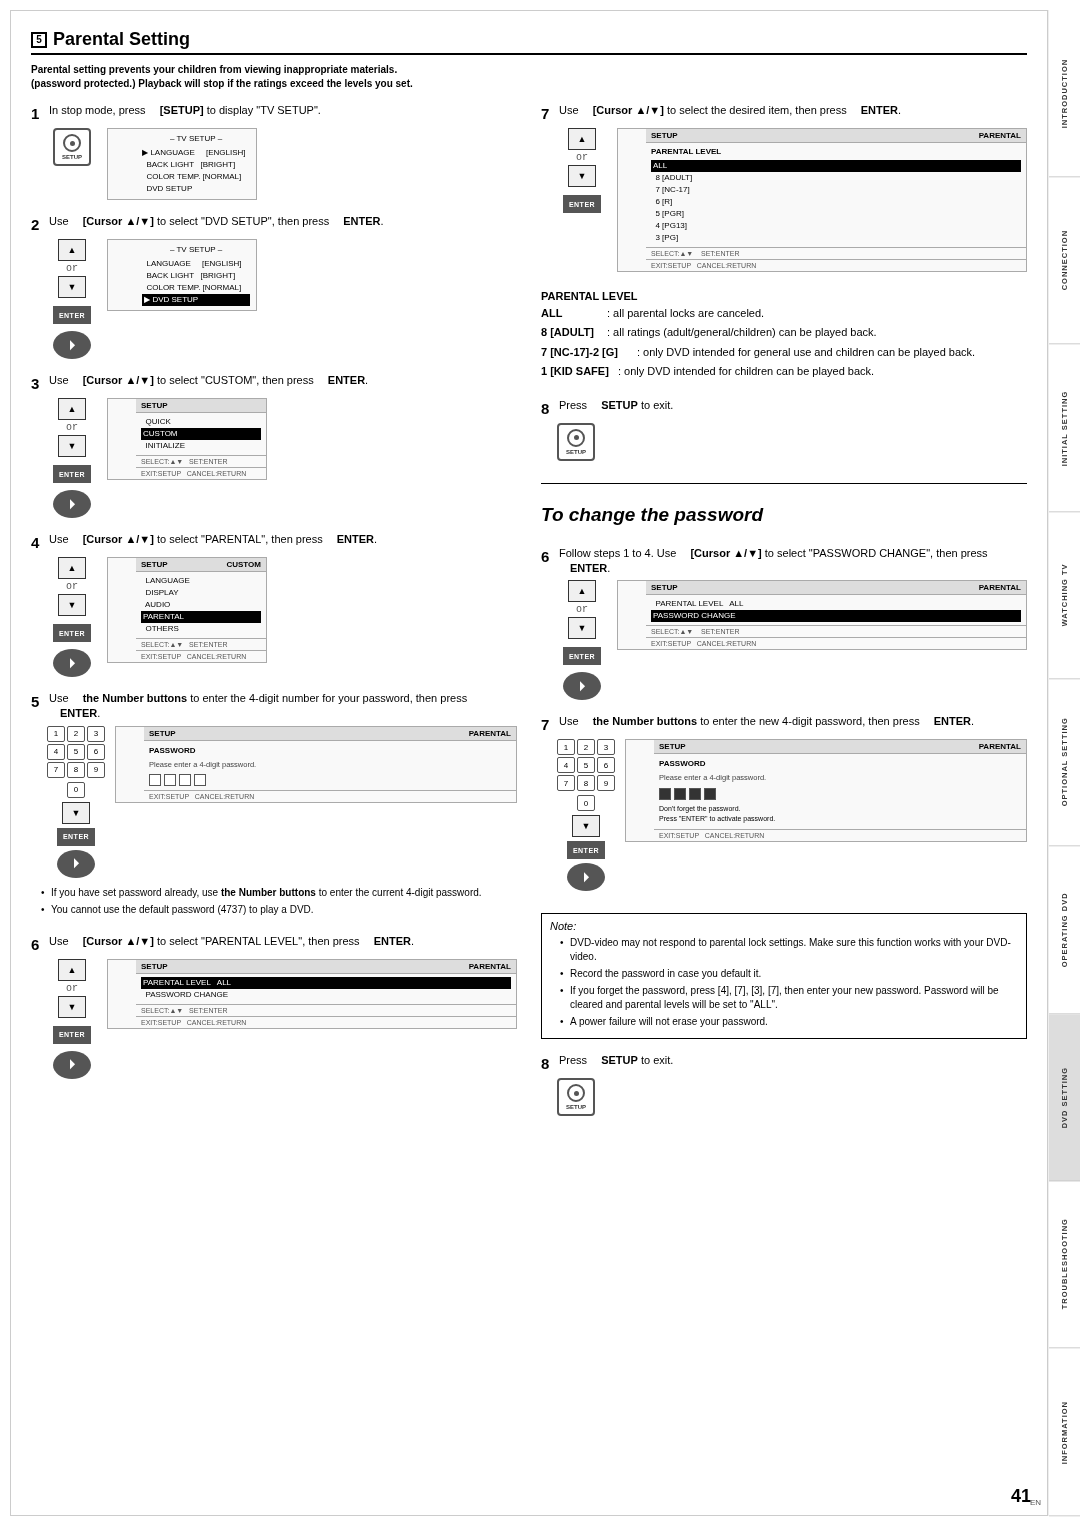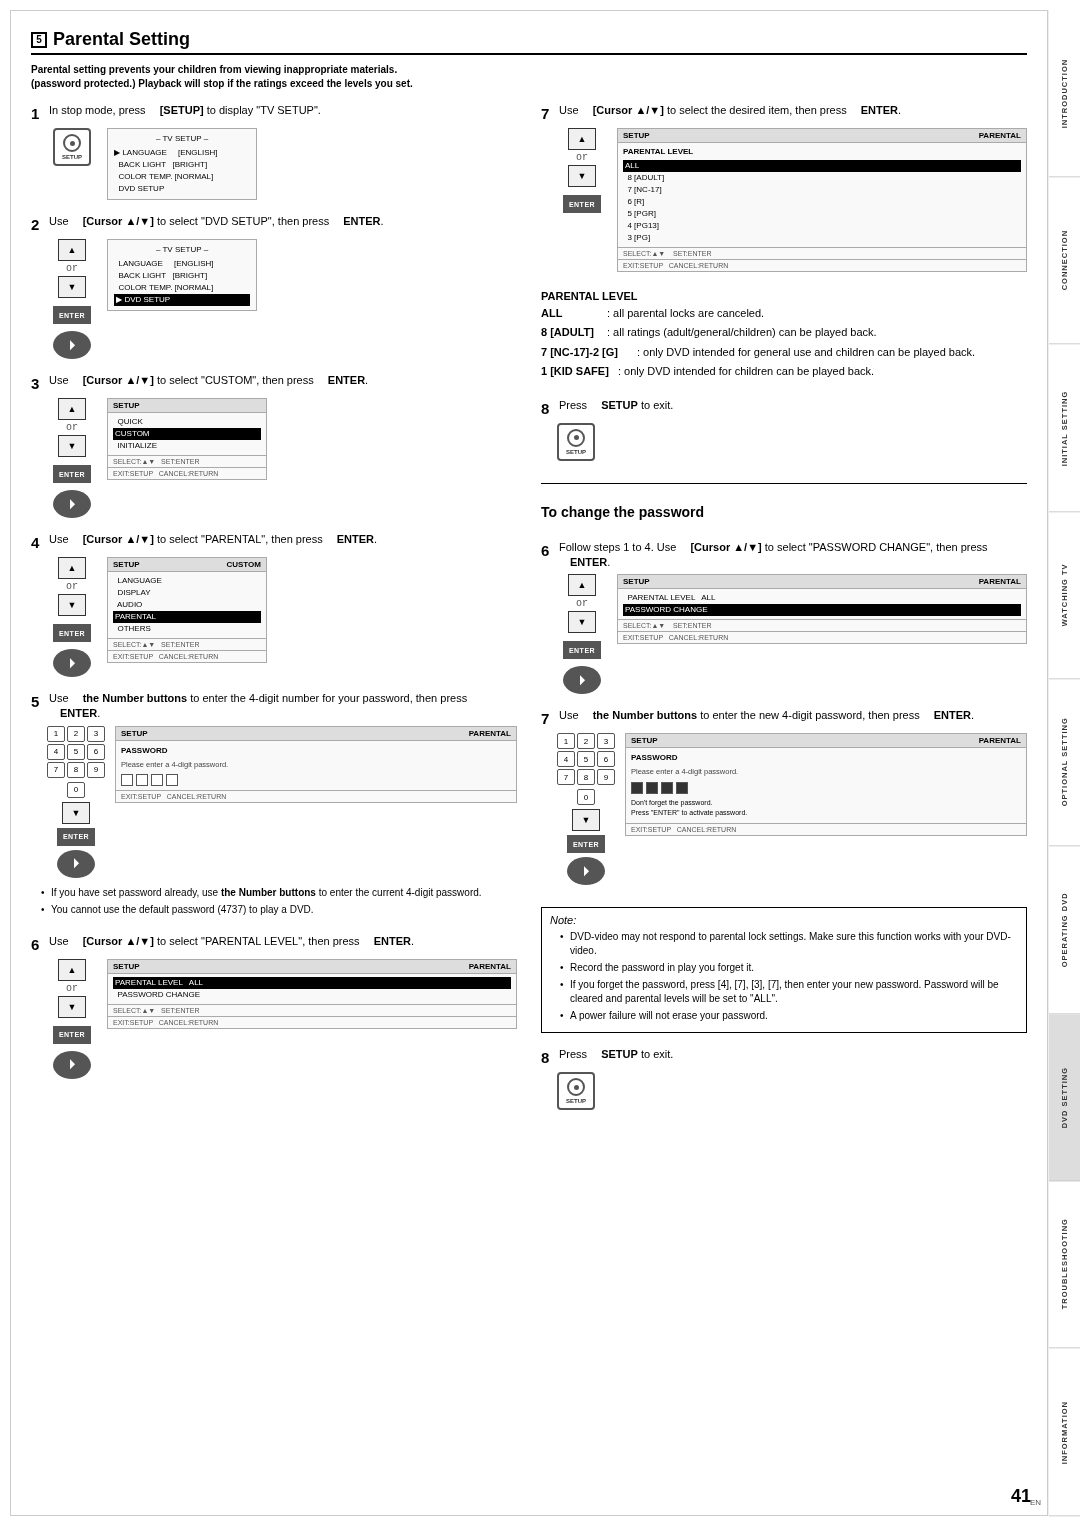--- a/index.html
+++ b/index.html
@@ -174,20 +174,21 @@
       font-style: normal;
       color: #555;
       font-family: Liberation Mono, monospace;
     }
 
     .screen-box {
       border: 1px solid #aaa;
       background: #f9f9f9;
       min-width: 160px;
       font-size: 8.5px;
+      padding-left: 28px;
     }
 
     .screen-header {
       background: #ddd;
       display: flex;
       justify-content: space-between;
       padding: 2px 5px;
       font-weight: bold;
       font-size: 8px;
       border-bottom: 1px solid #aaa;
@@ -228,22 +229,23 @@
     .num-btn.zero {
       grid-column: 2;
     }
 
     .section-divider {
       border-top: 1.5px solid #000;
       margin: 8px 0 6px 0;
     }
 
     .section-title {
-      font-size: 14px;
-      font-weight: bold;
+      font-size: 19px;
+      font-weight: bold;
+      font-style: italic;
       margin-bottom: 6px;
     }
 
     .parental-level-section {
       margin-top: 4px;
     }
 
     .parental-level-title {
       font-size: 11px;
       font-weight: bold;
@@ -744,21 +746,21 @@
               <span>EXIT:SETUP &nbsp; CANCEL:RETURN</span>
             </div>
           </div>
         </div>
       </div>
 
       <div class="note-box">
         <div class="note-title">Note:</div>
         <div class="bullet-list">
           <div class="bullet-item">DVD-video may not respond to parental lock settings. Make sure this function works with your DVD-video.</div>
-          <div class="bullet-item">Record the password in play you forget it.</div>
+          <div class="bullet-item">Record the password in case you default it.</div>
           <div class="bullet-item">If you forget the password, press [4], [7], [3], [7], then enter your new password. Password will be cleared and parental levels will be set to "ALL".</div>
           <div class="bullet-item">A power failure will not erase your password.</div>
         </div>
       </div>
 
       <div class="step">
         <div class="step-header">
           <span class="step-num">8</span>
           <span class="step-text">Press <strong>SETUP</strong> to exit.</span>
         </div>

